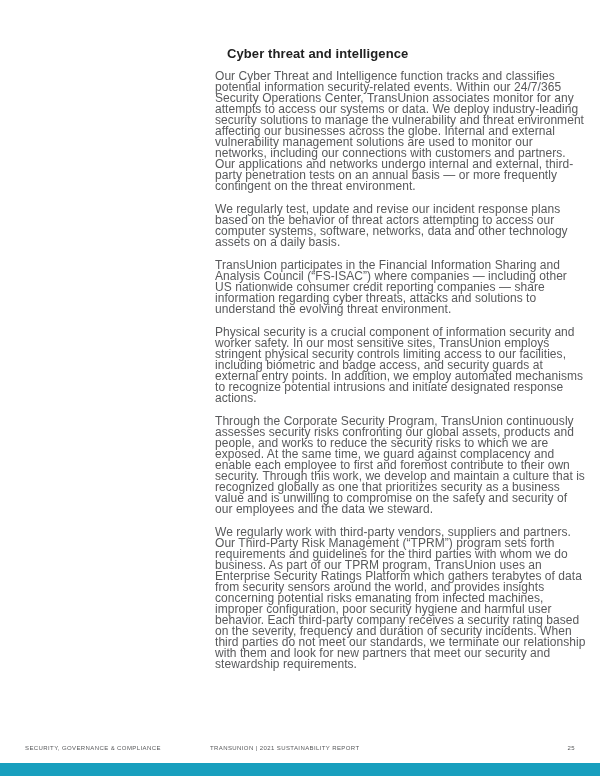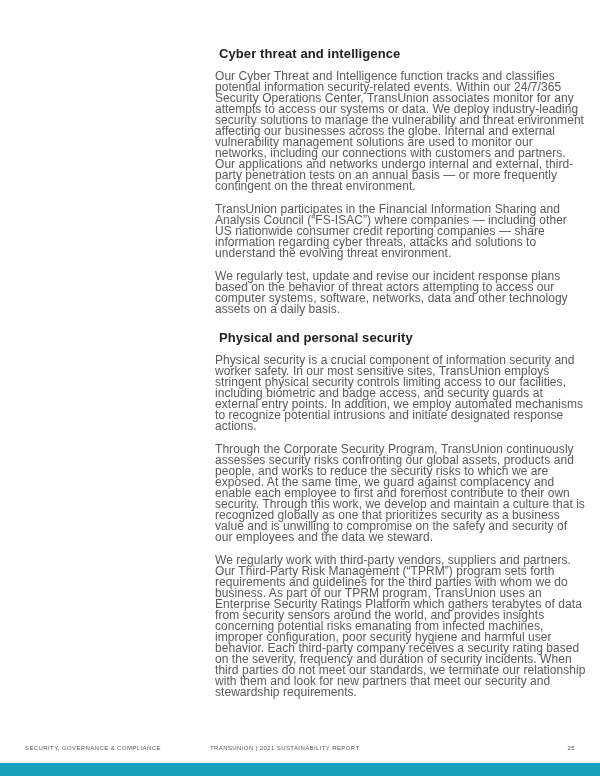--- a/index.html
+++ b/index.html
@@ -20,21 +20,21 @@
     left: 215px;
     top: 0;
     width: 371px;
     padding-top: 47px;
   }
   .section-heading {
     font-size: 13px;
     font-weight: bold;
     color: #212121;
     letter-spacing: 0.1px;
-    margin: 16px 0 10px 4px;
+    margin: 16px 0 10px 12px;
     line-height: 14px;
   }
   .section-heading.first {
     margin-top: 0;
   }
   .body-paragraph {
     font-size: 12px;
     line-height: 11px;
     color: #58595b;
     margin: 0 0 12px 0;
@@ -76,26 +76,25 @@
 </head>
 <body>
 
 <div class="page">
 
   <div class="content">
 
     <div>
       <h2 class="section-heading first" style="color: rgb(33, 33, 33);">Cyber threat and intelligence</h2>
       <p class="body-paragraph" style="color: rgb(88, 89, 91);">Our Cyber Threat and Intelligence function tracks and classifies potential information security-related events. Within our 24/7/365 Security Operations Center, TransUnion associates monitor for any attempts to access our systems or data. We deploy industry-leading security solutions to manage the vulnerability and threat environment affecting our businesses across the globe. Internal and external vulnerability management solutions are used to monitor our networks, including our connections with customers and partners. Our applications and networks undergo internal and external, third-party penetration tests on an annual basis — or more frequently contingent on the threat environment.</p>
+      <p class="body-paragraph" style="color: rgb(88, 89, 91);">We regularly test, update and revise our incident response plans based on the behavior of threat actors attempting to access our computer systems, software, networks, data and other technology assets on a daily basis.</p>
       <p class="body-paragraph" style="color: rgb(88, 89, 91);">TransUnion participates in the Financial Information Sharing and Analysis Council (“FS-ISAC”) where companies — including other US nationwide consumer credit reporting companies — share information regarding cyber threats, attacks and solutions to understand the evolving threat environment.</p>
-      <p class="body-paragraph" style="color: rgb(88, 89, 91);">We regularly test, update and revise our incident response plans based on the behavior of threat actors attempting to access our computer systems, software, networks, data and other technology assets on a daily basis.</p>
     </div>
 
     <div>
-      <h2 class="section-heading" style="color: rgb(33, 33, 33);">Physical and personal security</h2>
       <p class="body-paragraph" style="color: rgb(88, 89, 91);">Physical security is a crucial component of information security and worker safety. In our most sensitive sites, TransUnion employs stringent physical security controls limiting access to our facilities, including biometric and badge access, and security guards at external entry points. In addition, we employ automated mechanisms to recognize potential intrusions and initiate designated response actions.</p>
       <p class="body-paragraph" style="color: rgb(88, 89, 91);">Through the Corporate Security Program, TransUnion continuously assesses security risks confronting our global assets, products and people, and works to reduce the security risks to which we are exposed. At the same time, we guard against complacency and enable each employee to first and foremost contribute to their own security. Through this work, we develop and maintain a culture that is recognized globally as one that prioritizes security as a business value and is unwilling to compromise on the safety and security of our employees and the data we steward.</p>
     </div>
 
     <div>
       <p class="body-paragraph" style="color: rgb(88, 89, 91);">We regularly work with third-party vendors, suppliers and partners. Our Third-Party Risk Management (“TPRM”) program sets forth requirements and guidelines for the third parties with whom we do business. As part of our TPRM program, TransUnion uses an Enterprise Security Ratings Platform which gathers terabytes of data from security sensors around the world, and provides insights concerning potential risks emanating from infected machines, improper configuration, poor security hygiene and harmful user behavior. Each third-party company receives a security rating based on the severity, frequency and duration of security incidents. When third parties do not meet our standards, we terminate our relationship with them and look for new partners that meet our security and stewardship requirements.</p>
     </div>
 
   </div>
 

